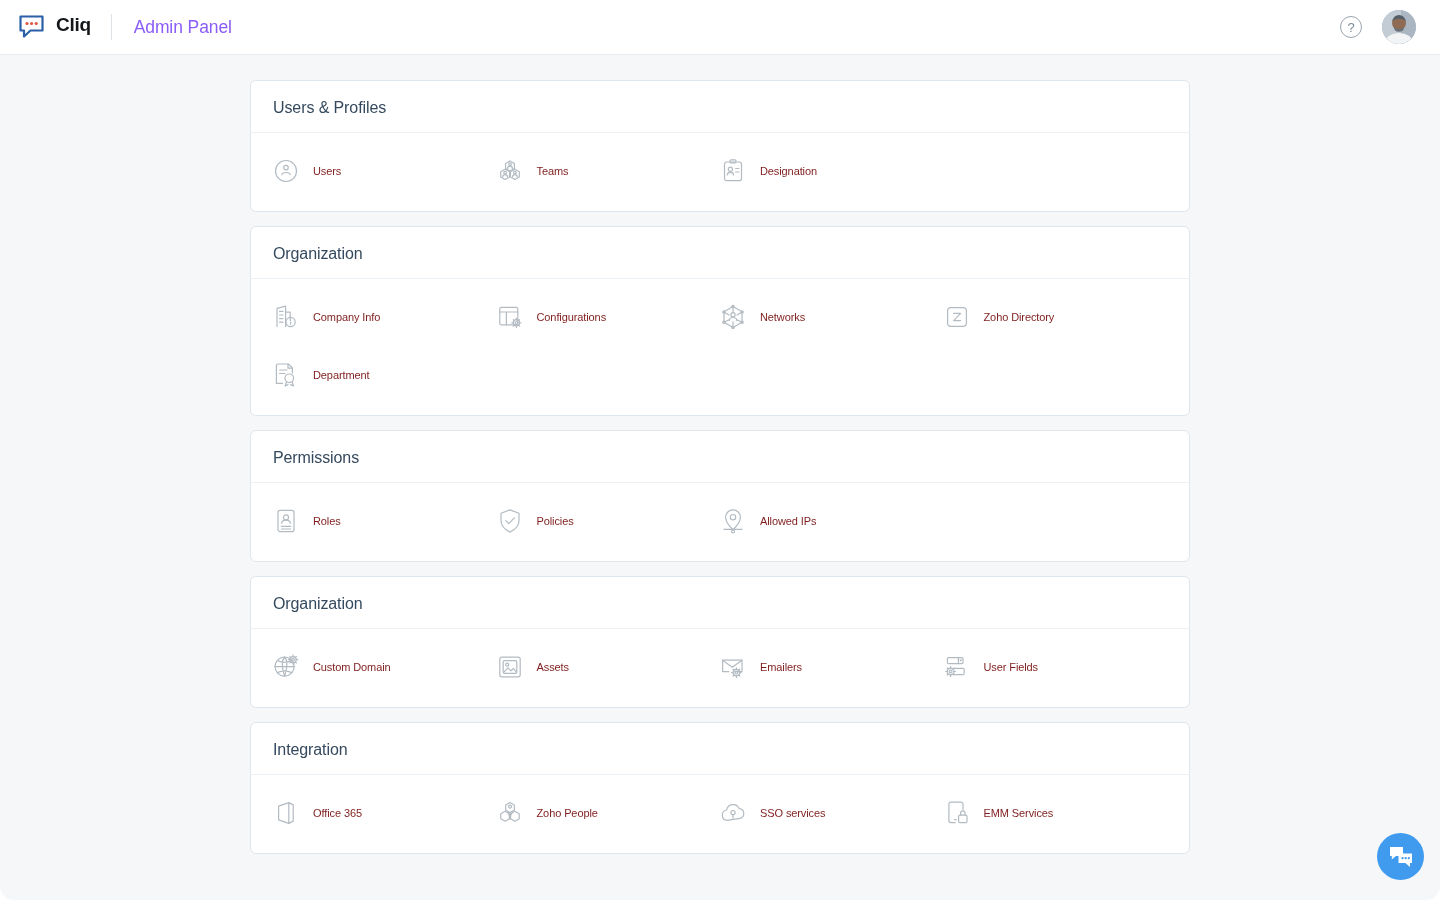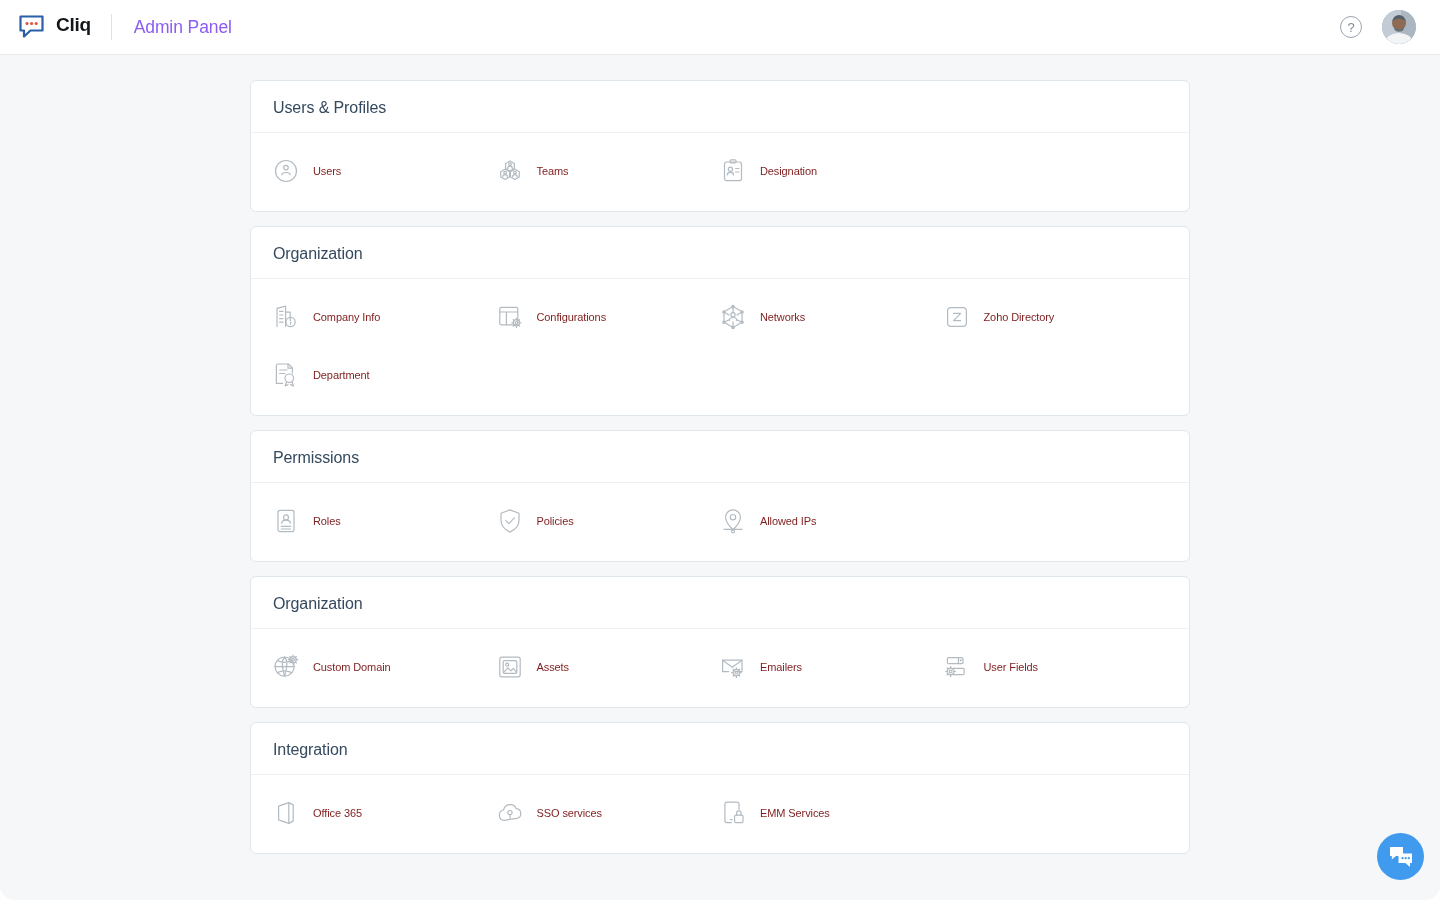--- a/index.html
+++ b/index.html
@@ -455,20 +455,32 @@
                 <svg width="26" height="26" viewBox="0 0 26 26">
                   <path d="M5.6 6.1 L15.8 2.6 v20.8 L5.6 19.9 z" fill="none" stroke="currentColor" stroke-width="1.2" stroke-linecap="round" stroke-linejoin="round"></path>
       <path d="M15.8 2.6 l4.4 2.3 v16.2 l-4.4 2.3" fill="none" stroke="currentColor" stroke-width="1.2" stroke-linecap="round" stroke-linejoin="round"></path>
                 </svg>
               </span>
               <span class="tile-label">Office 365</span>
             </div>
             <div class="tile">
               <span class="tile-icon">
                 <svg width="26" height="26" viewBox="0 0 26 26">
+                  <path d="M13.00 2.60 L17.33 5.10 L17.33 10.10 L13.00 12.60 L8.67 10.10 L8.67 5.10 Z" fill="none" stroke="currentColor" stroke-width="1.2" stroke-linecap="round" stroke-linejoin="round"></path>
+      <circle cx="13" cy="6.6" r="1.5" fill="none" stroke="currentColor" stroke-width="1.2" stroke-linecap="round" stroke-linejoin="round"></circle>
+      <path d="M8.10 11.20 L12.43 13.70 L12.43 18.70 L8.10 21.20 L3.77 18.70 L3.77 13.70 Z" fill="none" stroke="currentColor" stroke-width="1.2" stroke-linecap="round" stroke-linejoin="round"></path>
+      <path d="M17.90 11.20 L22.23 13.70 L22.23 18.70 L17.90 21.20 L13.57 18.70 L13.57 13.70 Z" fill="none" stroke="currentColor" stroke-width="1.2" stroke-linecap="round" stroke-linejoin="round"></path>
+      <path d="M10.6 12.2 q2.4 2.9 2.4 7.2 M15.4 12.2 q-2.4 2.9 -2.4 7.2" fill="none" stroke="currentColor" stroke-width="1.2" stroke-linecap="round" stroke-linejoin="round"></path>
+                </svg>
+              </span>
+              <span class="tile-label">Zoho People</span>
+            </div>
+            <div class="tile">
+              <span class="tile-icon">
+                <svg width="26" height="26" viewBox="0 0 26 26">
                   <path d="M7.2 20.3 a5.2 5.2 0 0 1 -0.6 -10.3 a6.6 6.6 0 0 1 12.6 -1.3 a4.9 4.9 0 0 1 0.6 9.7 z" fill="none" stroke="currentColor" stroke-width="1.2" stroke-linecap="round" stroke-linejoin="round"></path>
       <circle cx="13" cy="12.6" r="2.1" fill="none" stroke="currentColor" stroke-width="1.2" stroke-linecap="round" stroke-linejoin="round"></circle>
       <path d="M13 14.7 v3.4" fill="none" stroke="currentColor" stroke-width="1.2" stroke-linecap="round" stroke-linejoin="round"></path>
                 </svg>
               </span>
               <span class="tile-label">SSO services</span>
             </div>
             <div class="tile">
               <span class="tile-icon">
                 <svg width="26" height="26" viewBox="0 0 26 26">

